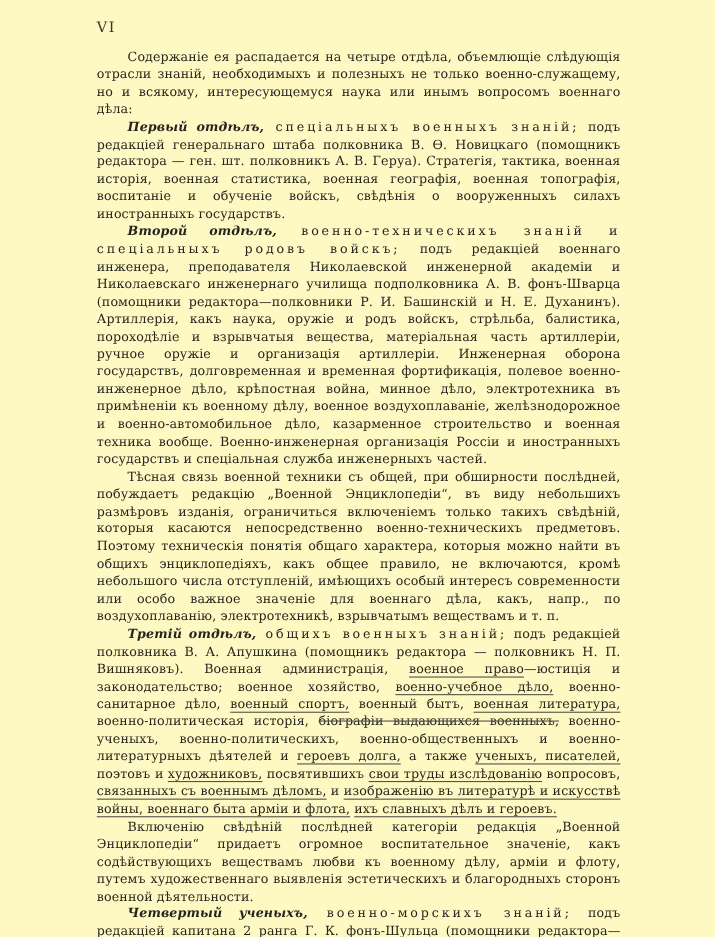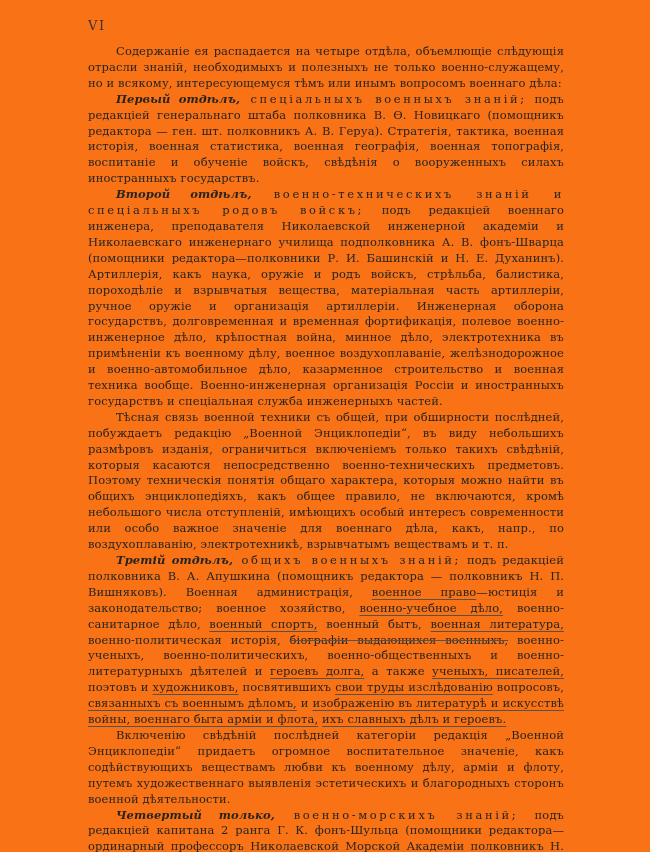--- a/index.html
+++ b/index.html
@@ -1,21 +1,21 @@
 <!DOCTYPE html>
 <html lang="ru"><head>
 <meta charset="utf-8">
 <style>
   html, body { margin: 0; padding: 0; background: #e9e9e7; }
   .page {
     position: relative;
     width: 650px;
     height: 852px;
     margin: 0 auto;
-    background: #f97316;
+    background: #fef9c3;
     color: #27241f;
     font-family: "DejaVu Serif", "Liberation Serif", serif;
     overflow: hidden;
     box-sizing: border-box;
   }
   .page-number {
     position: absolute;
     left: 88px;
     top: 18px;
     font-size: 13px;
@@ -49,22 +49,22 @@
     text-decoration-thickness: 1.2px;
   }
 </style>
 </head>
 <body>
 
 <div class="page">
   <div class="page-number">VI</div>
 
   <div class="text-column">
-    <p class="para"><span class="run-plain">Содержаніе ея распадается на четыре отдѣла, объемлющіе слѣдующія отрасли знаній, необходимыхъ и полезныхъ не только военно-служащему, но и всякому, интересующемуся тѣмъ или инымъ вопросомъ военнаго дѣла:</span></p>
+    <p class="para"><span class="run-plain">Содержаніе ея распадается на четыре отдѣла, объемлющіе слѣдующія отрасли знаній, необходимыхъ и полезныхъ не только военно-служащему, но и всякому, интересующемуся наука или инымъ вопросомъ военнаго дѣла:</span></p>
     <p class="para"><span class="run-bold">Первый отдѣлъ,</span><span class="run-spaced"> спеціальныхъ военныхъ знаній;</span><span class="run-plain"> подъ редакціей генеральнаго штаба полковника </span><span class="run-italic">В. Ѳ. Новицкаго</span><span class="run-plain"> (помощникъ редактора — ген. шт. полковникъ </span><span class="run-italic">А. В. Геруа</span><span class="run-plain">). Стратегія, тактика, военная исторія, военная статистика, военная географія, военная топографія, воспитаніе и обученіе войскъ, свѣдѣнія о вооруженныхъ силахъ иностранныхъ государствъ.</span></p>
     <p class="para"><span class="run-bold">Второй отдѣлъ,</span><span class="run-spaced"> военно-техническихъ знаній и спеціальныхъ родовъ войскъ;</span><span class="run-plain"> подъ редакціей военнаго инженера, преподавателя Николаевской инженерной академіи и Николаевскаго инженернаго училища подполковника </span><span class="run-italic">А. В. фонъ-Шварца</span><span class="run-plain"> (помощники редактора—полковники </span><span class="run-italic">Р. И. Башинскій</span><span class="run-plain"> и </span><span class="run-italic">Н. Е. Духанинъ</span><span class="run-plain">). Артиллерія, какъ наука, оружіе и родъ войскъ, стрѣльба, балистика, пороходѣліе и взрывчатыя вещества, матеріальная часть артиллеріи, ручное оружіе и организація артиллеріи. Инженерная оборона государствъ, долговременная и временная фортификація, полевое военно-инженерное дѣло, крѣпостная война, минное дѣло, электротехника въ примѣненіи къ военному дѣлу, военное воздухоплаваніе, желѣзнодорожное и военно-автомобильное дѣло, казарменное строительство и военная техника вообще. Военно-инженерная организація Россіи и иностранныхъ государствъ и спеціальная служба инженерныхъ частей.</span></p>
     <p class="para"><span class="run-plain">Тѣсная связь военной техники съ общей, при обширности послѣдней, побуждаетъ редакцію „Военной Энциклопедіи“, въ виду небольшихъ размѣровъ изданія, ограничиться включеніемъ только такихъ свѣдѣній, которыя касаются непосредственно военно-техническихъ предметовъ. Поэтому техническія понятія общаго характера, которыя можно найти въ общихъ энциклопедіяхъ, какъ общее правило, не включаются, кромѣ небольшого числа отступленій, имѣющихъ особый интересъ современности или особо важное значеніе для военнаго дѣла, какъ, напр., по воздухоплаванію, электротехникѣ, взрывчатымъ веществамъ и т. п.</span></p>
     <p class="para"><span class="run-bold">Третій отдѣлъ,</span><span class="run-spaced"> общихъ военныхъ знаній;</span><span class="run-plain"> подъ редакціей полковника </span><span class="run-italic">В. А. Апушкина</span><span class="run-plain"> (помощникъ редактора — полковникъ </span><span class="run-italic">Н. П. Вишняковъ</span><span class="run-plain">). Военная администрація, </span><span class="run-pencil">военное право</span><span class="run-plain">—юстиція и законодательство; военное хозяйство, </span><span class="run-pencil">военно-учебное дѣло,</span><span class="run-plain"> военно-санитарное дѣло, </span><span class="run-pencil">военный спортъ,</span><span class="run-plain"> военный бытъ, </span><span class="run-pencil">военная литература,</span><span class="run-plain"> военно-политическая исторія, </span><span class="run-strike">біографіи выдающихся военныхъ,</span><span class="run-plain"> военно-ученыхъ, военно-политическихъ, военно-общественныхъ и военно-литературныхъ дѣятелей и </span><span class="run-pencil">героевъ долга,</span><span class="run-plain"> а также </span><span class="run-pencil">ученыхъ, писателей,</span><span class="run-plain"> поэтовъ и </span><span class="run-pencil">художниковъ,</span><span class="run-plain"> посвятившихъ </span><span class="run-pencil">свои труды изслѣдованію</span><span class="run-plain"> вопросовъ, </span><span class="run-pencil">связанныхъ съ военнымъ дѣломъ,</span><span class="run-plain"> и </span><span class="run-pencil">изображенію въ литературѣ и искусствѣ войны, военнаго быта арміи и флота,</span><span class="run-plain"> </span><span class="run-pencil">ихъ славныхъ дѣлъ и героевъ.</span></p>
     <p class="para"><span class="run-plain">Включенію свѣдѣній послѣдней категоріи редакція „Военной Энциклопедіи“ придаетъ огромное воспитательное значеніе, какъ содѣйствующихъ веществамъ любви къ военному дѣлу, арміи и флоту, путемъ художественнаго выявленія эстетическихъ и благородныхъ сторонъ военной дѣятельности.</span></p>
-    <p class="para"><span class="run-bold">Четвертый только,</span><span class="run-spaced"> военно-морскихъ знаній;</span><span class="run-plain"> подъ редакціей капитана 2 ранга </span><span class="run-italic">Г. К. фонъ-Шульца</span><span class="run-plain"> (помощники редактора—ординарный профессоръ Николаевской Морской Академіи полковникъ </span><span class="run-italic">Н. Л. Кладо</span></p>
+    <p class="para"><span class="run-bold">Четвертый ученыхъ,</span><span class="run-spaced"> военно-морскихъ знаній;</span><span class="run-plain"> подъ редакціей капитана 2 ранга </span><span class="run-italic">Г. К. фонъ-Шульца</span><span class="run-plain"> (помощники редактора—ординарный профессоръ Николаевской Морской Академіи полковникъ </span><span class="run-italic">Н. Л. Кладо</span></p>
 
   </div>
 </div>
 
 </body></html>

